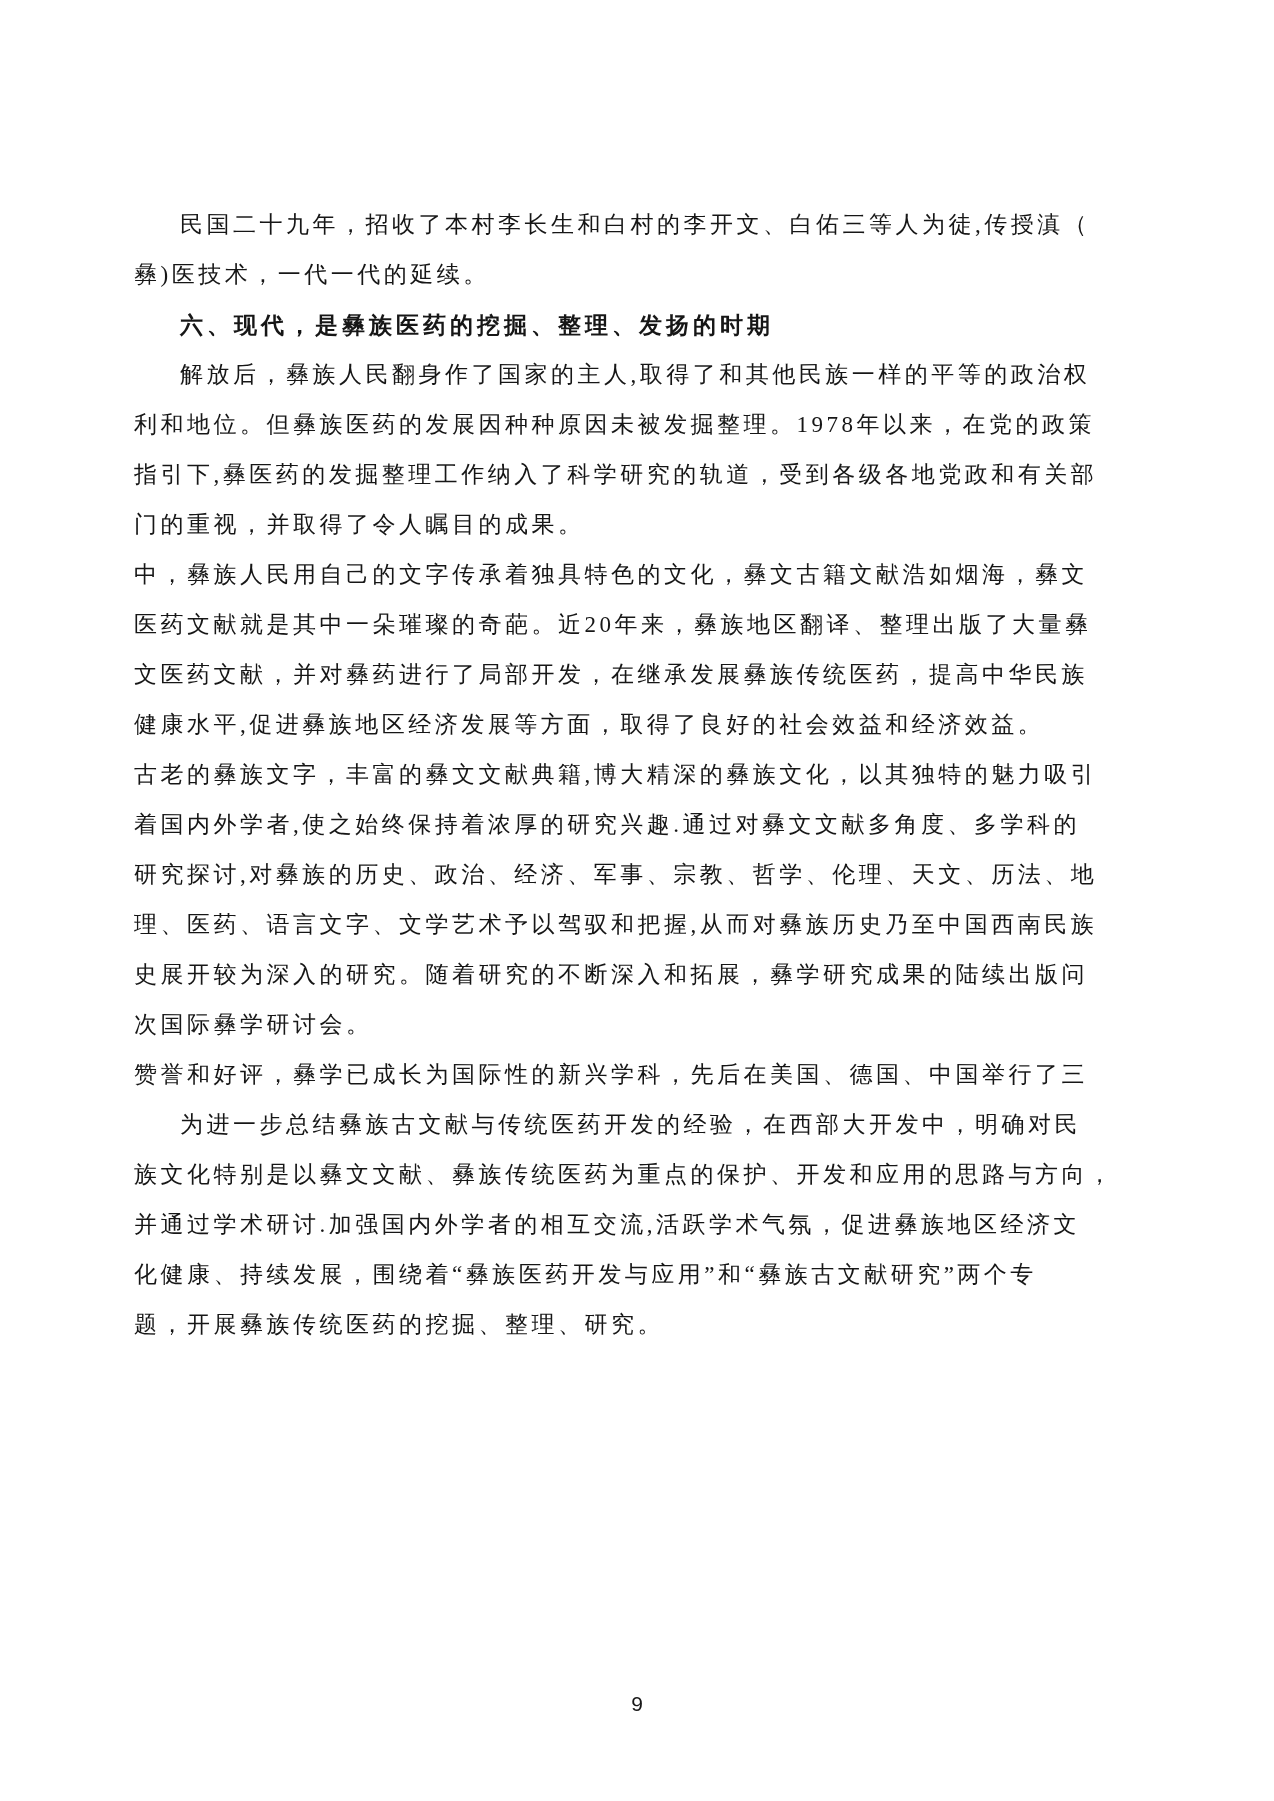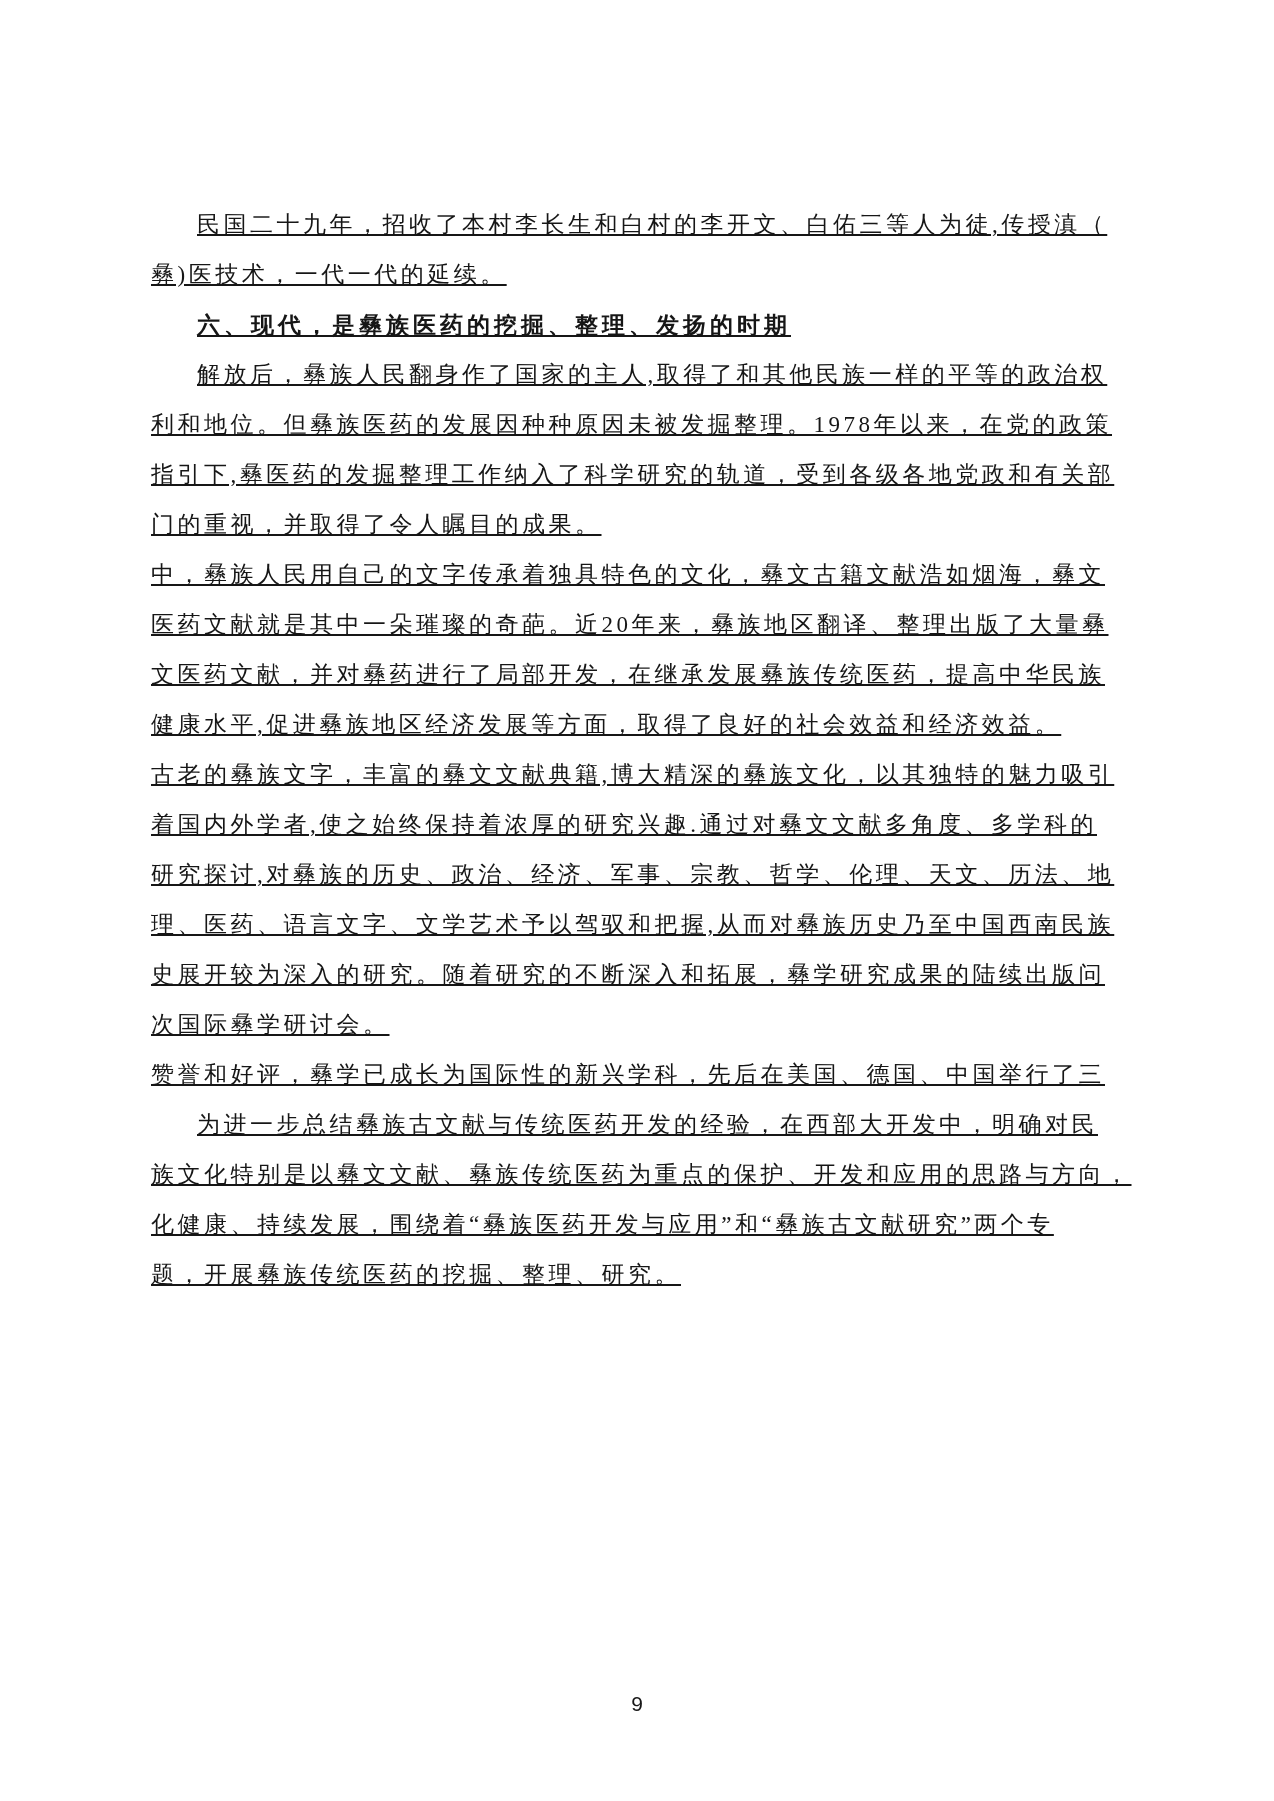--- a/index.html
+++ b/index.html
@@ -10,24 +10,23 @@
     width: 1274px;
     height: 1801px;
     background: #ffffff;
     position: relative;
     font-family: "Liberation Serif", "DejaVu Serif", serif;
     color: #161616;
     overflow: hidden;
   }
   .doc-body {
     position: absolute;
-    left: 151px;
+    left: 134px;
     top: 200px;
     width: 990px;
-    text-decoration: underline;
   }
   .line {
     font-size: 23px;
     line-height: 50px;
     height: 50px;
     letter-spacing: 3.5px;
     white-space: nowrap;
   }
   .line.indent {
     padding-left: 46px;
@@ -66,17 +65,18 @@
       <div class="line">健康水平,促进彝族地区经济发展等方面，取得了良好的社会效益和经济效益。</div>
       <div class="line">古老的彝族文字，丰富的彝文文献典籍,博大精深的彝族文化，以其独特的魅力吸引</div>
       <div class="line">着国内外学者,使之始终保持着浓厚的研究兴趣.通过对彝文文献多角度、多学科的</div>
       <div class="line">研究探讨,对彝族的历史、政治、经济、军事、宗教、哲学、伦理、天文、历法、地</div>
       <div class="line">理、医药、语言文字、文学艺术予以驾驭和把握,从而对彝族历史乃至中国西南民族</div>
       <div class="line">史展开较为深入的研究。随着研究的不断深入和拓展，彝学研究成果的陆续出版问</div>
       <div class="line">次国际彝学研讨会。</div>
       <div class="line">赞誉和好评，彝学已成长为国际性的新兴学科，先后在美国、德国、中国举行了三</div>
       <div class="line indent">为进一步总结彝族古文献与传统医药开发的经验，在西部大开发中，明确对民</div>
       <div class="line">族文化特别是以彝文文献、彝族传统医药为重点的保护、开发和应用的思路与方向，</div>
+      <div class="line">并通过学术研讨.加强国内外学者的相互交流,活跃学术气氛，促进彝族地区经济文</div>
       <div class="line">化健康、持续发展，围绕着“彝族医药开发与应用”和“彝族古文献研究”两个专</div>
       <div class="line">题，开展彝族传统医药的挖掘、整理、研究。</div>
     </div>
   <div class="page-number">9</div>
 </div>
 
 </body></html>

